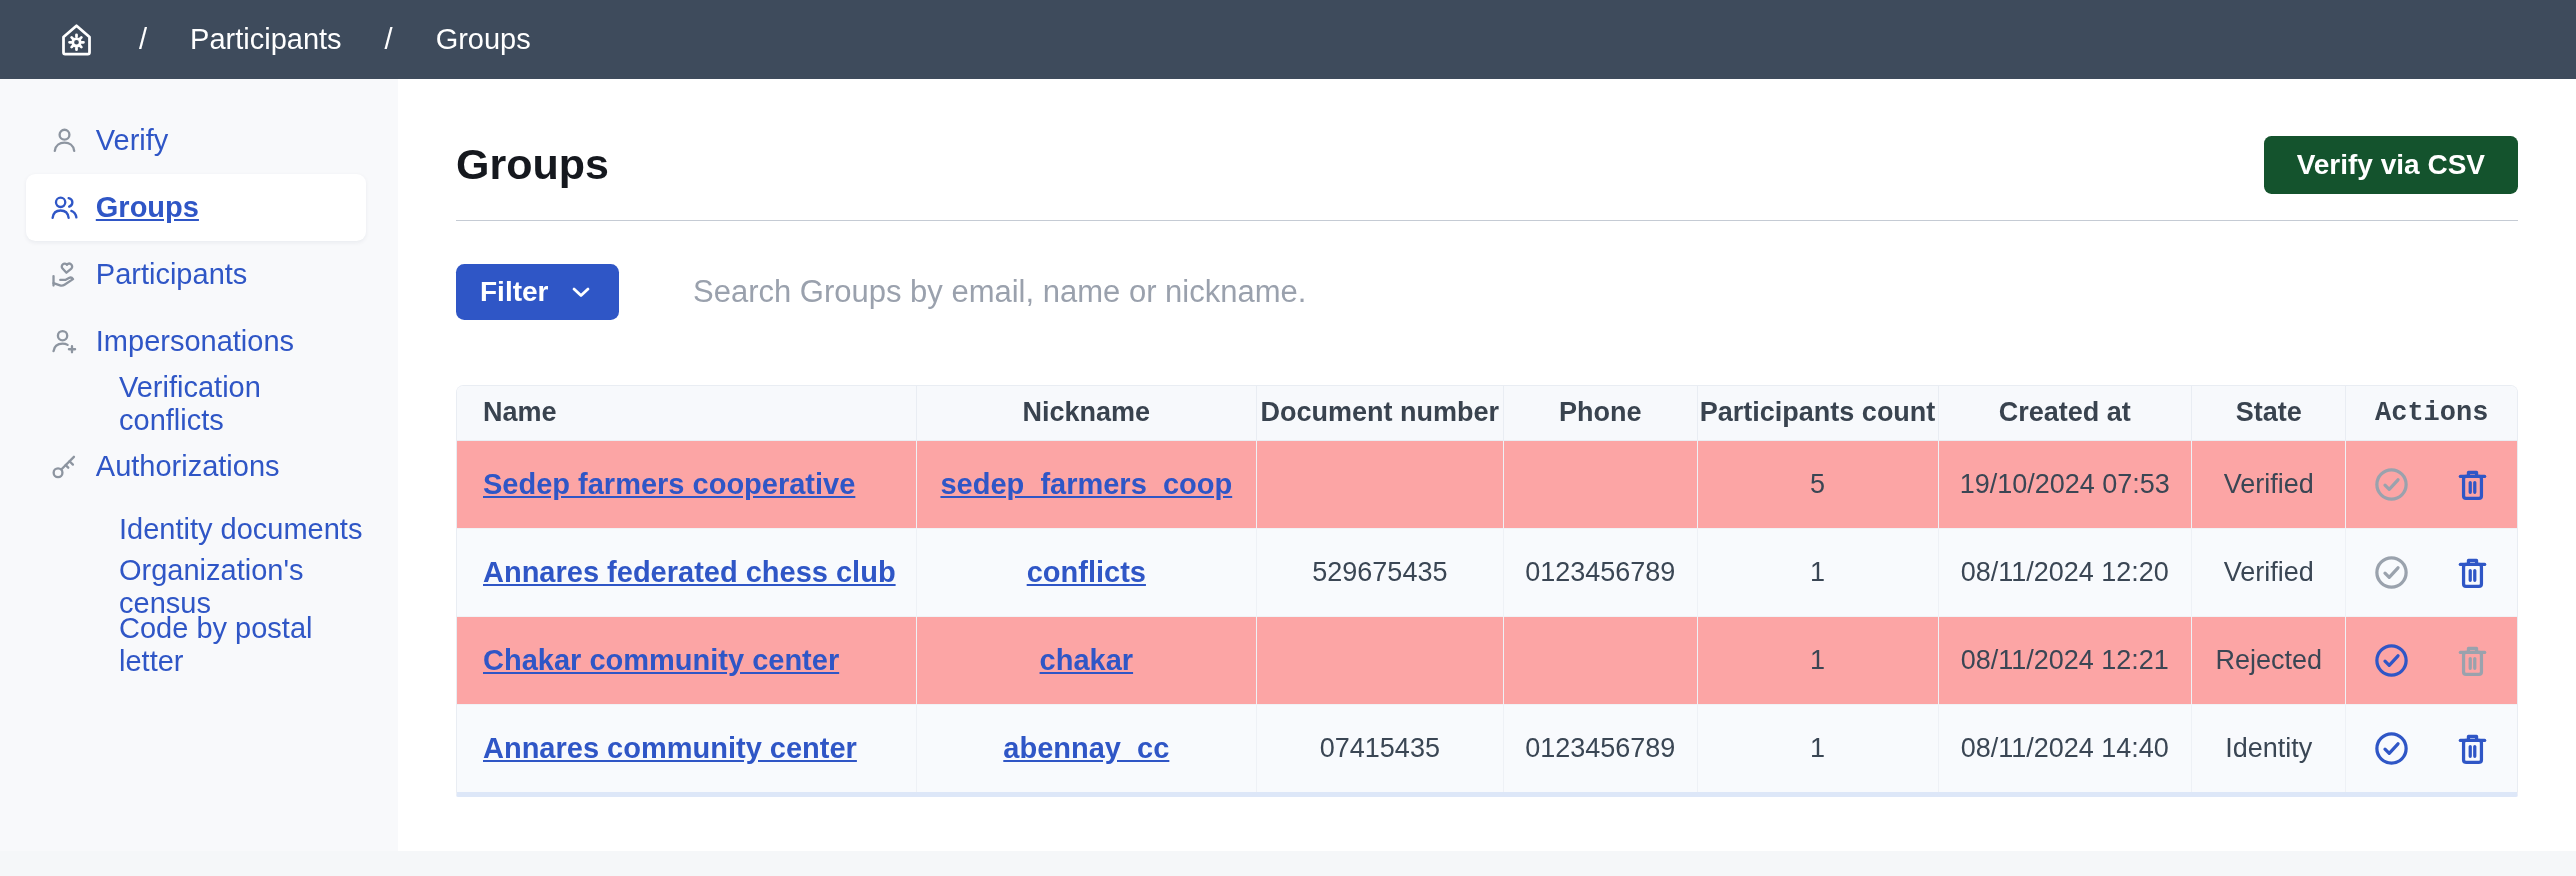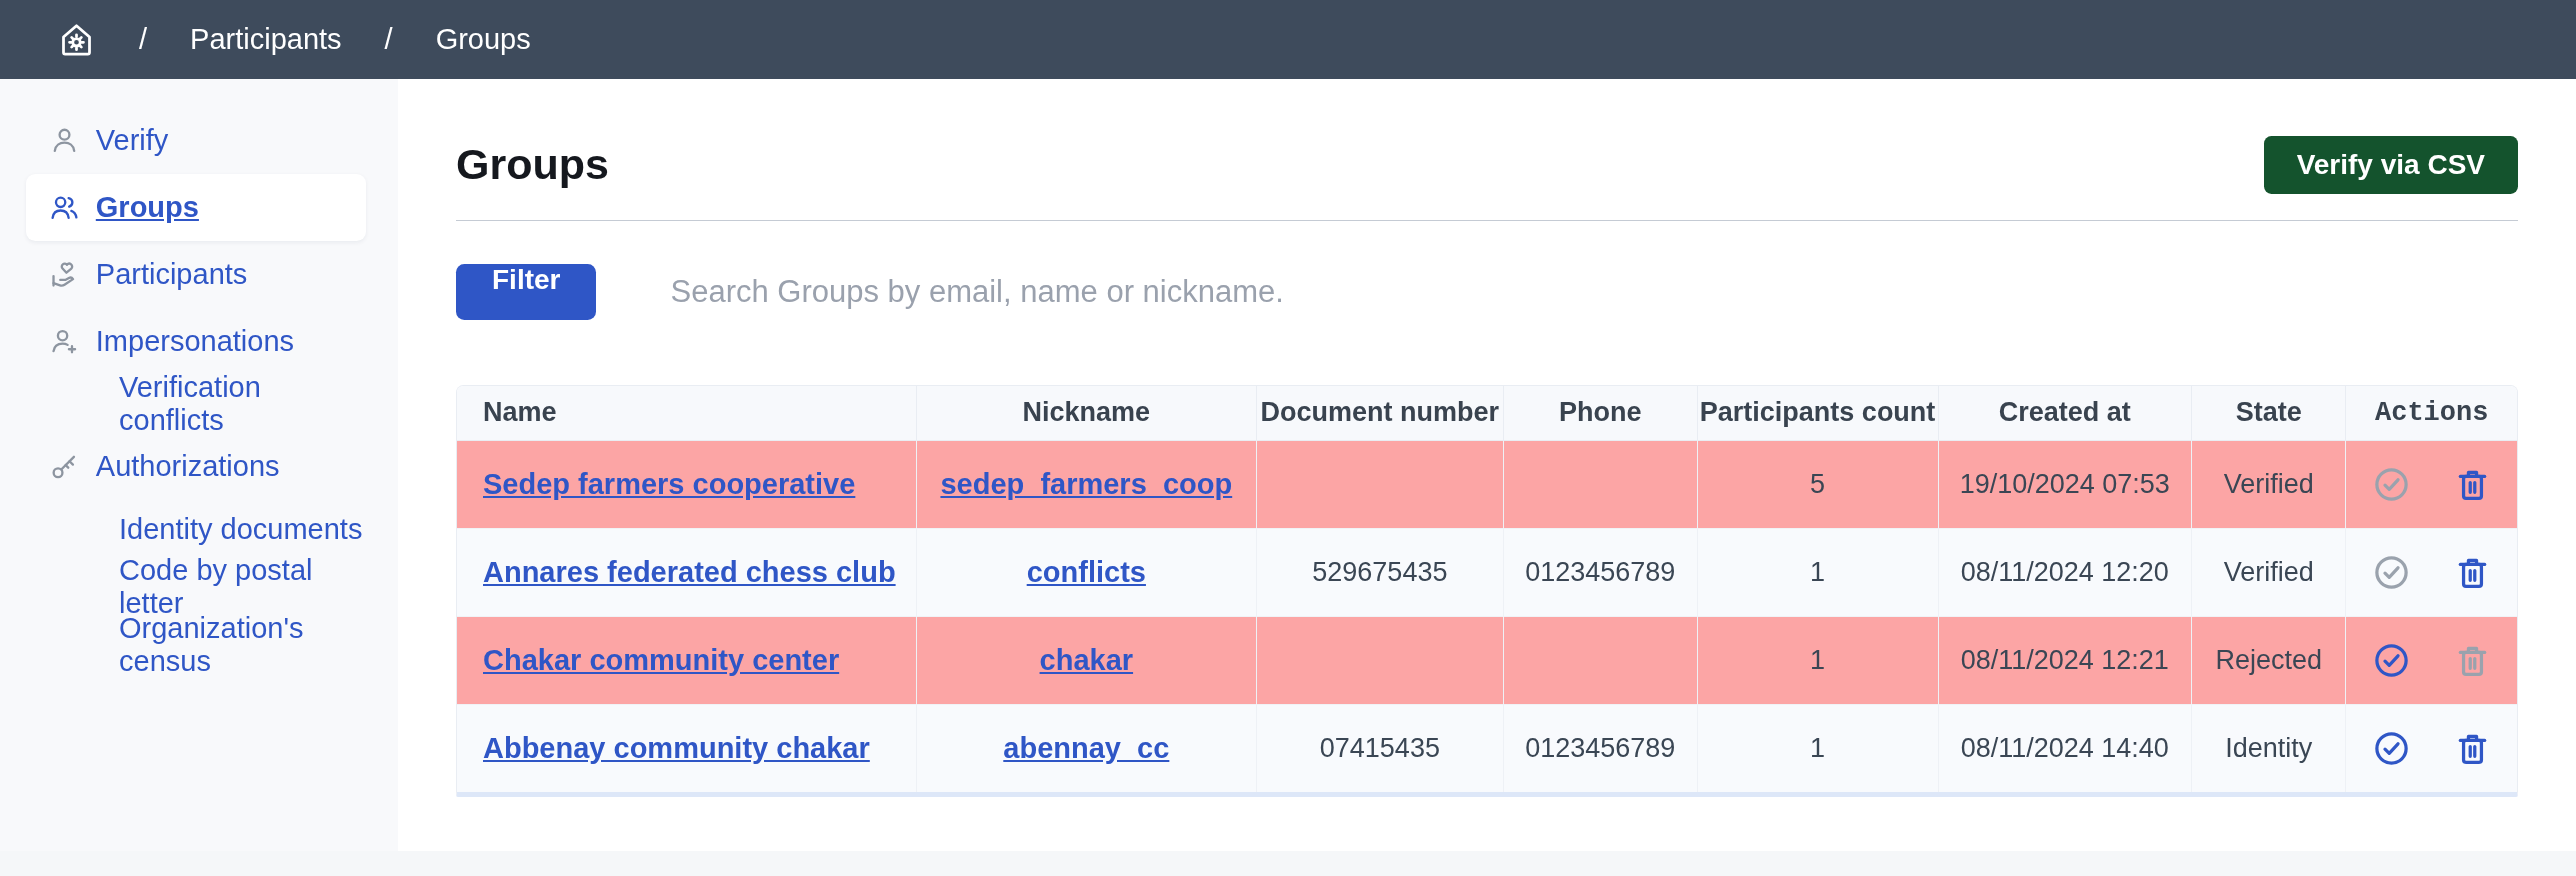--- a/index.html
+++ b/index.html
@@ -48,22 +48,22 @@
   .btn { border:none; cursor:pointer; font-family:inherit; }
   .btn-primary {
     background:#14532d; color:#ffffff; font-size:28px; font-weight:700;
     height:58px; padding:0 33px; border-radius:7.4px;
   }
   .divider { border:none; border-top:1.9px solid #c5cbd4; margin:26px 0 0 0; }
 
   .filter-row { margin-top:43px; display:flex; align-items:center; }
   .btn-filter {
     background:#2f56c6; color:#ffffff; font-size:28px; font-weight:700;
-    height:56px; padding:0 36px; border-radius:8.3px;
-    display:flex; align-items:center; gap:18.5px;flex-direction:column;
+    height:56px; padding:0 24px; border-radius:8.3px;
+    display:flex; align-items:center; gap:18.5px;
   }
   .chev { width:28px; height:28px; color:#ffffff; }
   .search-input {
     flex:1; margin-left:72px; border:none; outline:none; background:transparent;
     font-family:inherit; font-size:31px; color:#3a4654;
   }
   .search-input::placeholder { color:#9aa1ad; opacity:1; }
   .search-btn { background:none; padding:0; margin-left:16.7px; }
   .search-icon { width:41px; height:41px; color:#2f56c6; }
 
@@ -182,25 +182,25 @@
         </svg>
       </span>
       <span class="s-label">Authorizations</span>
     </div>
 
     <div class="side-item sub">
       <span class="s-label">Identity documents</span>
     </div>
 
     <div class="side-item sub">
+      <span class="s-label">Organization's census</span>
+    </div>
+
+    <div class="side-item sub">
       <span class="s-label">Code by postal letter</span>
-    </div>
-
-    <div class="side-item sub">
-      <span class="s-label">Organization's census</span>
     </div>
 
   </nav>
 
   <main class="main">
 
     <div class="page-head">
       <h1 class="page-title">Groups</h1>
       <button class="btn btn-primary">Verify via CSV</button>
     </div>
@@ -324,21 +324,21 @@
                     <path d="M4.5 7h15"></path>
                     <path d="M9.5 7V4.6h5V7"></path>
                     <rect x="6.5" y="7" width="11" height="13.5" rx="1.5"></rect>
                     <path d="M10.6 10.8v6M13.4 10.8v6"></path>
                   </svg>
               </span>
             </td>
           </tr>
 
           <tr>
-            <td class="c-name"><a class="tlink">Abbenay community chakar</a></td>
+            <td class="c-name"><a class="tlink">Annares community center</a></td>
             <td><a class="tlink">abennay_cc</a></td>
             <td>07415435</td>
             <td>0123456789</td>
             <td>1</td>
             <td>08/11/2024 14:40</td>
             <td>Identity</td>
             <td class="c-actions">
               <span class="act">
                 <svg viewBox="0 0 24 24" fill="none" stroke="currentColor" stroke-width="2" stroke-linecap="round" stroke-linejoin="round">
                     <circle cx="12" cy="12" r="9"></circle>

